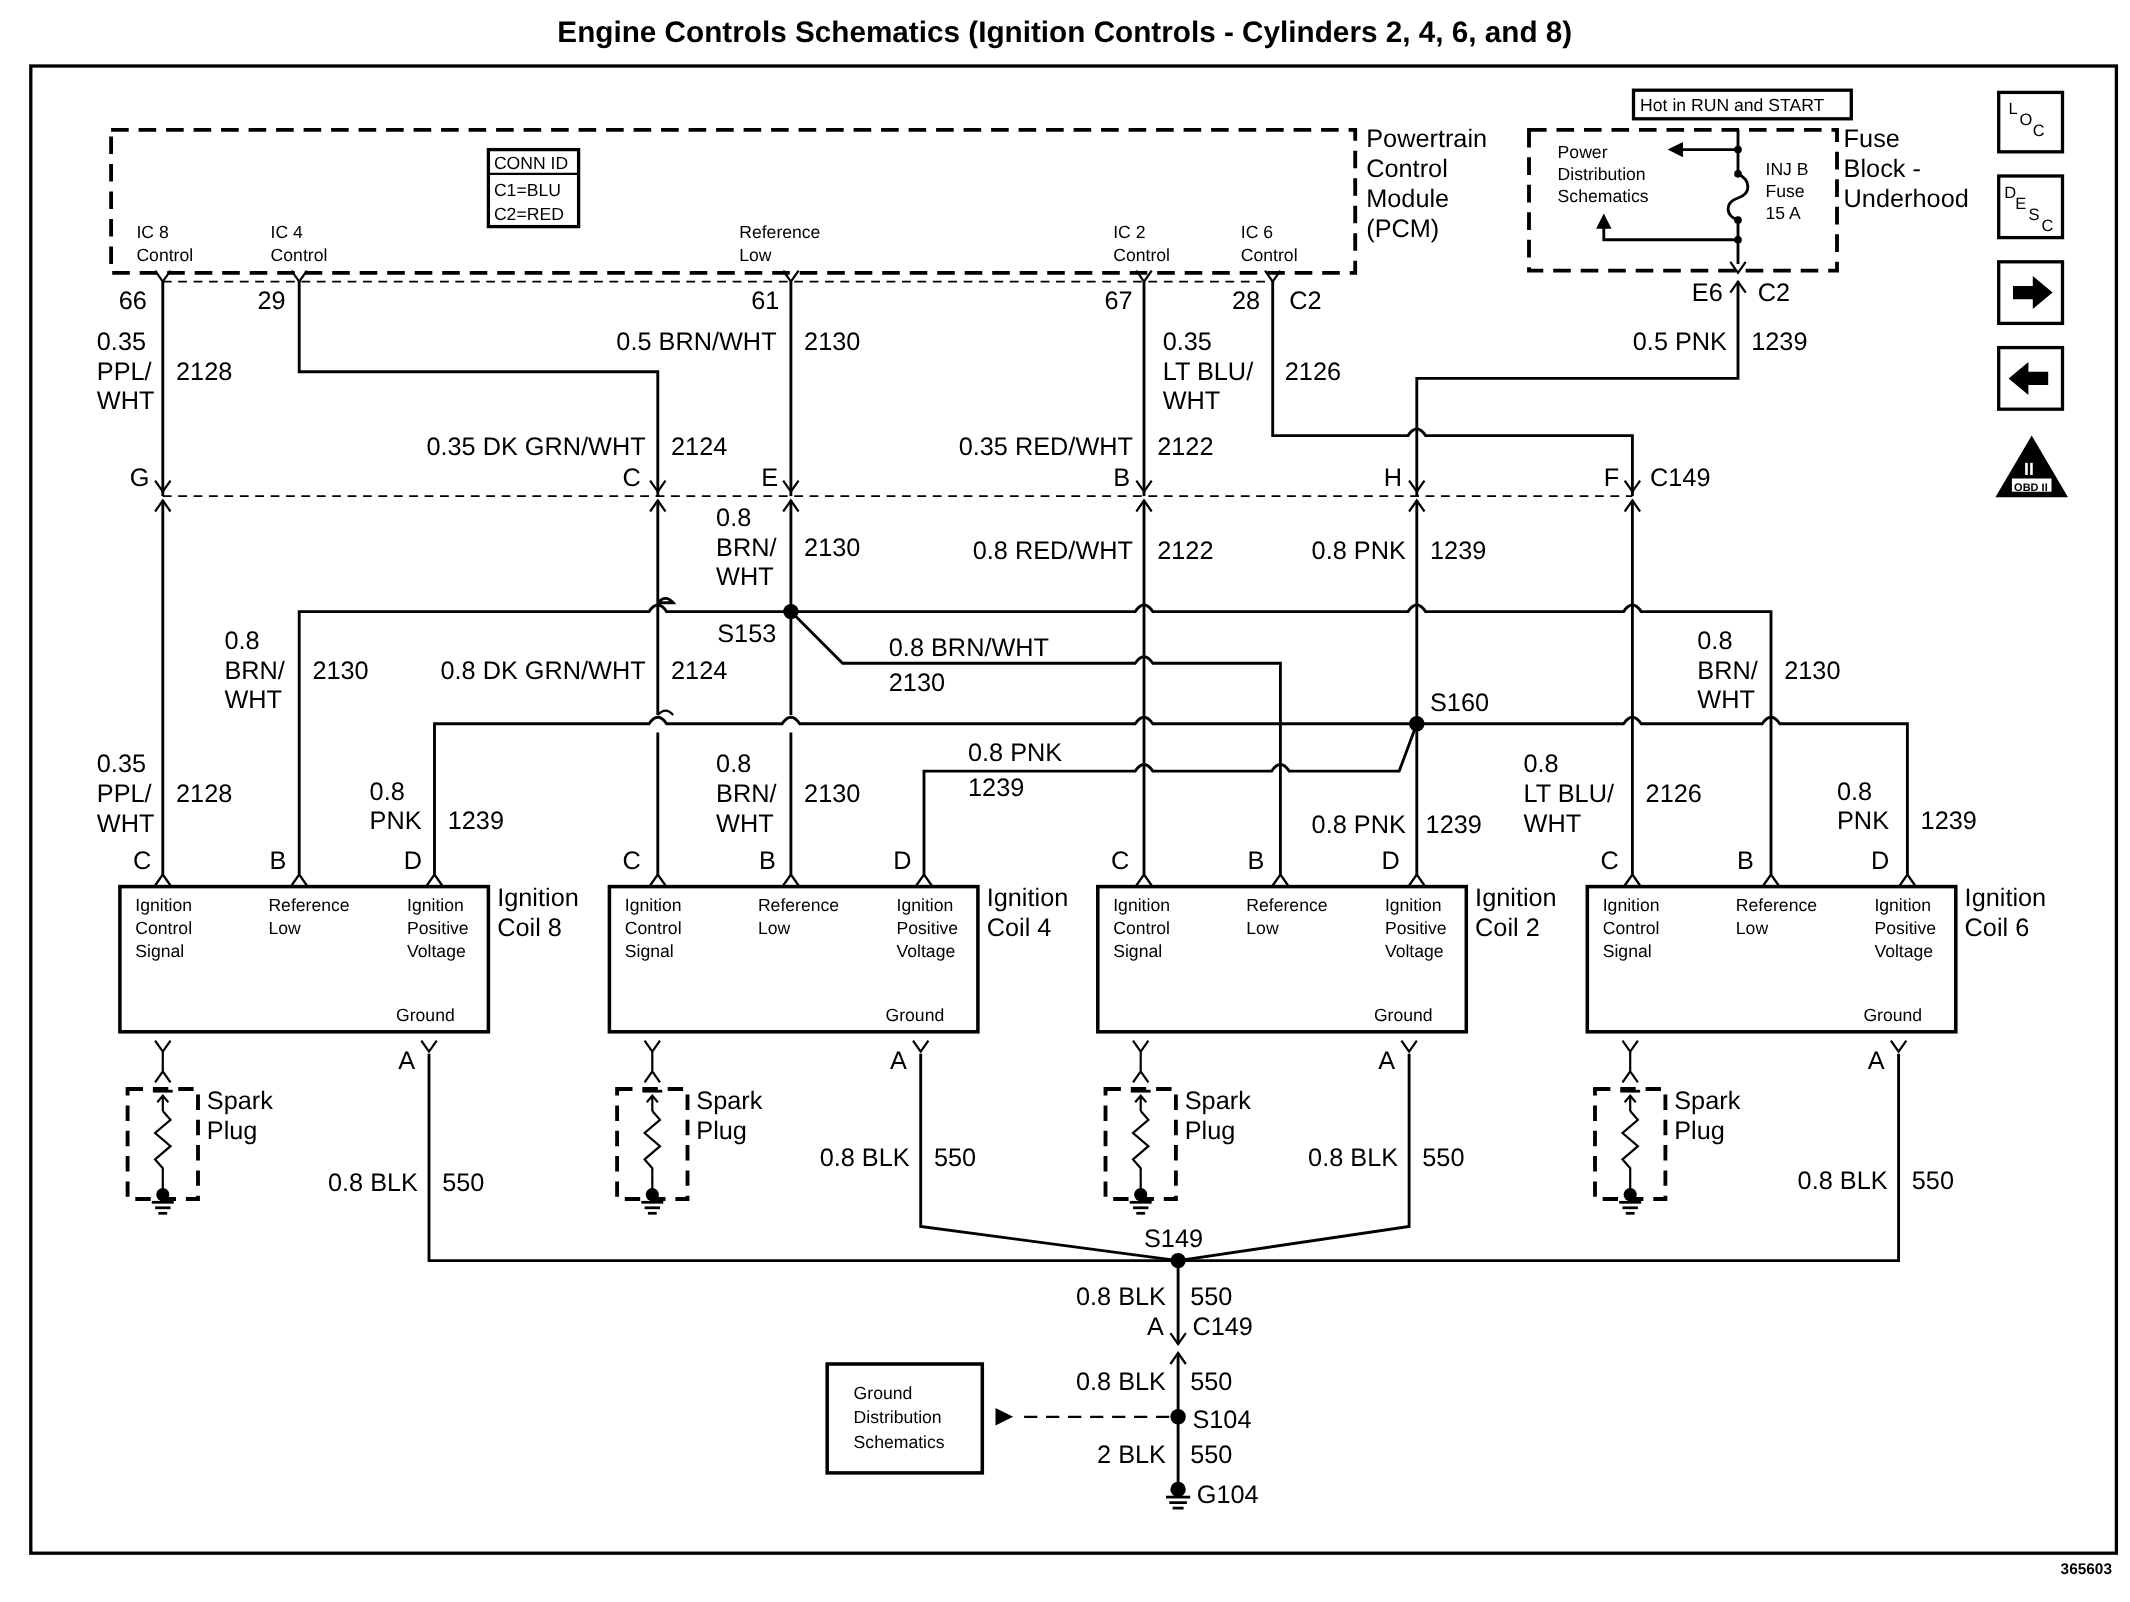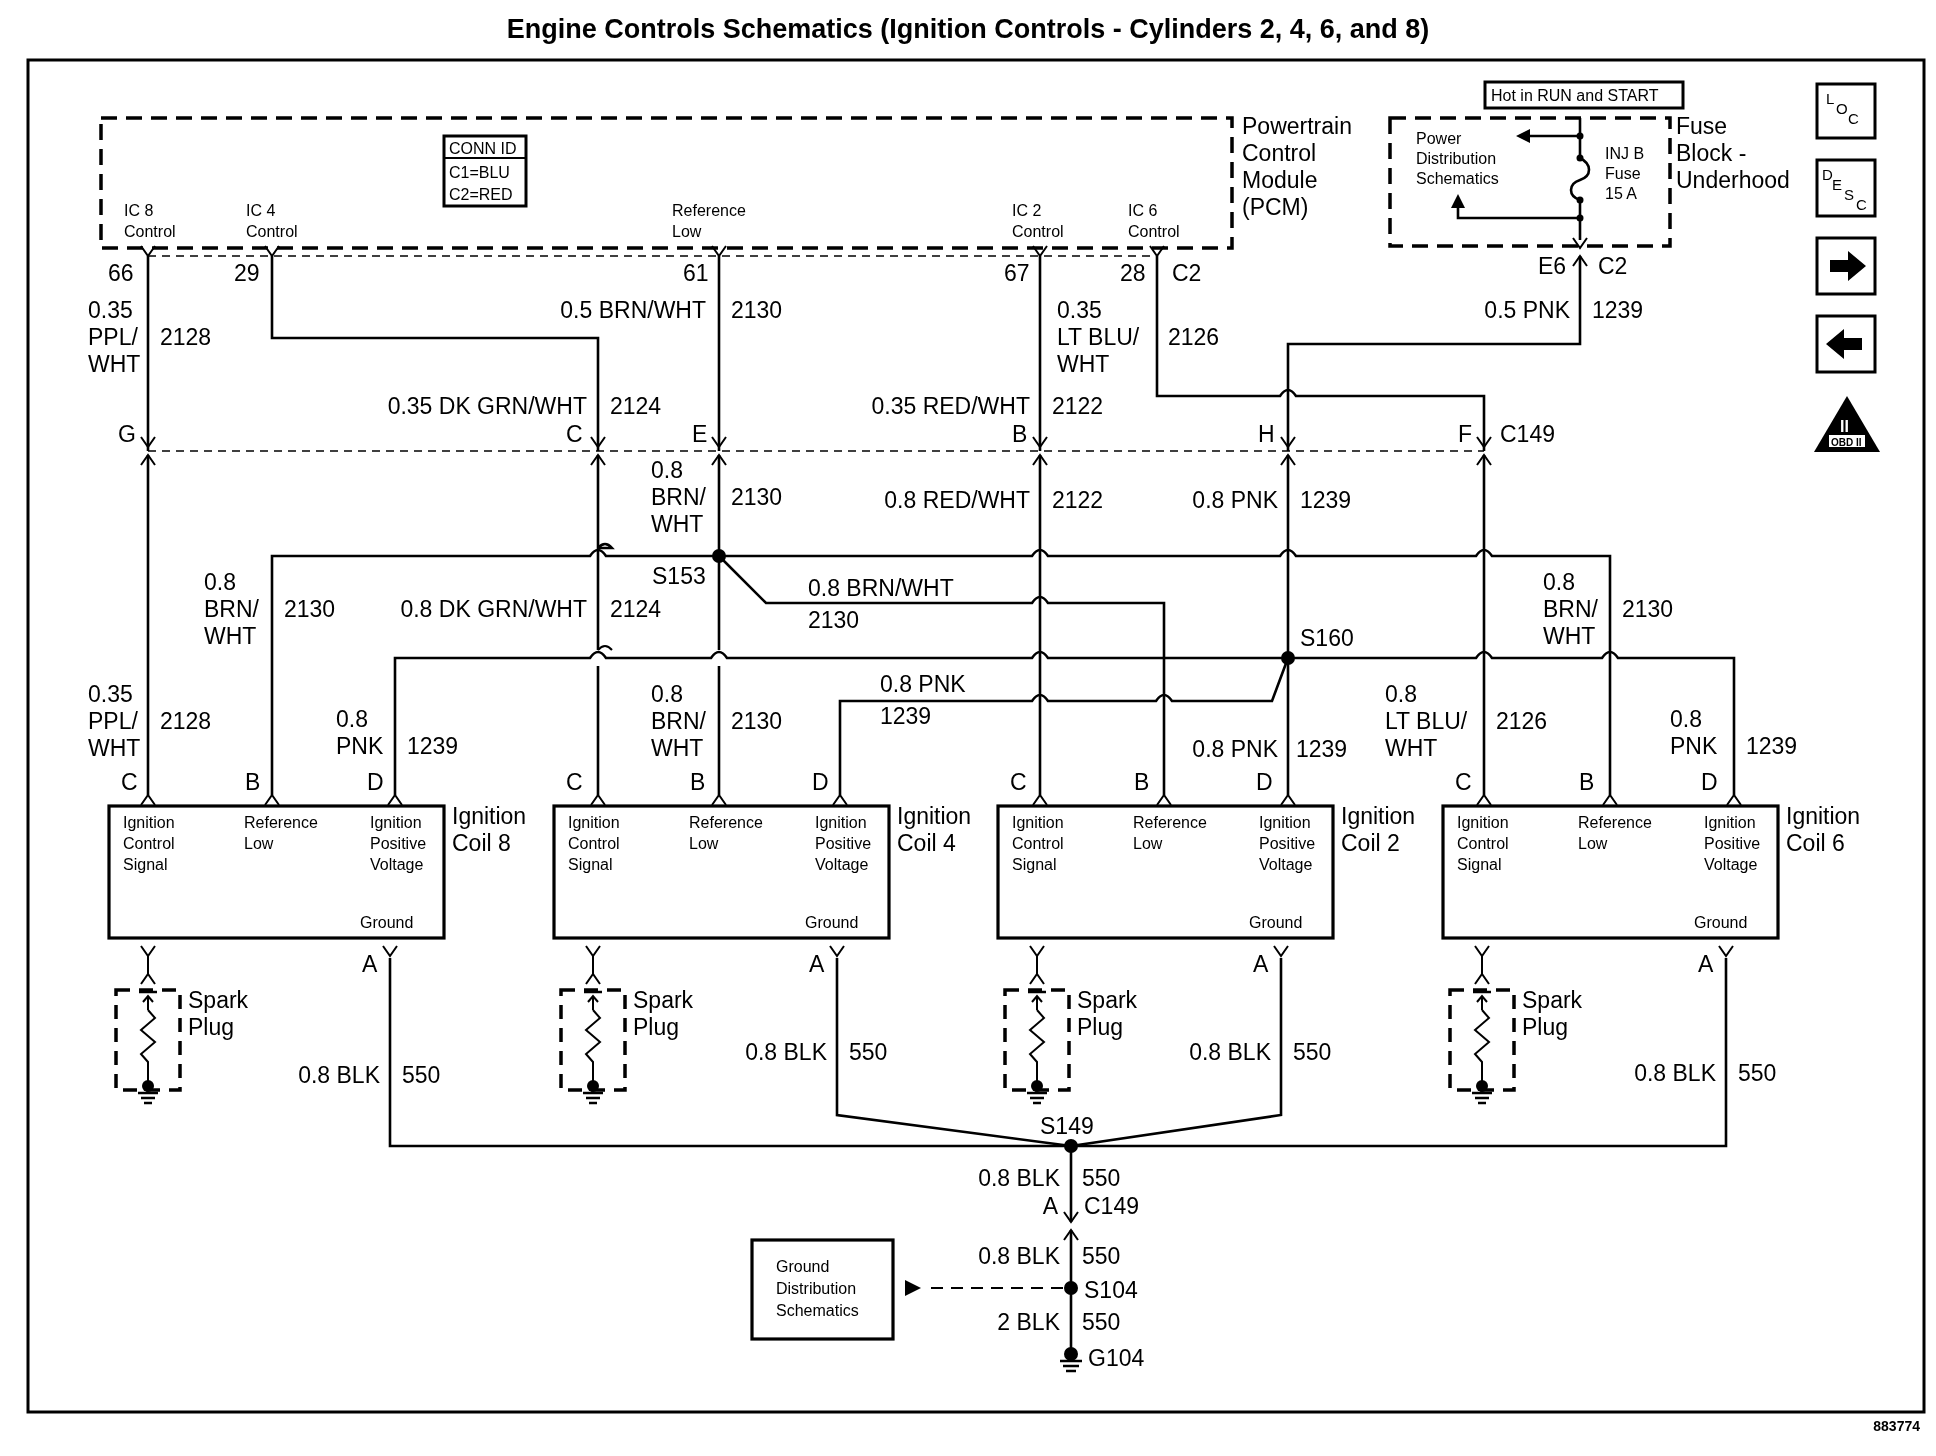--- a/index.html
+++ b/index.html
@@ -459,13 +459,13 @@
   <text class="lbl" x="1058" y="1214" text-anchor="end">A</text>
   <text class="lbl" x="1084" y="1214">C149</text>
   <text class="lbl" x="1060" y="1264" text-anchor="end">0.8 BLK</text>
   <text class="lbl" x="1082" y="1264">550</text>
   <text class="lbl" x="1084" y="1298">S104</text>
   <text class="lbl" x="1060" y="1330" text-anchor="end">2 BLK</text>
   <text class="lbl" x="1082" y="1330">550</text>
   <text class="lbl" x="1088" y="1366">G104</text>
 </svg>
 
-<div id="footer-id">883774</div>
+<div id="footer-id">365603</div>
 
 </body></html>

